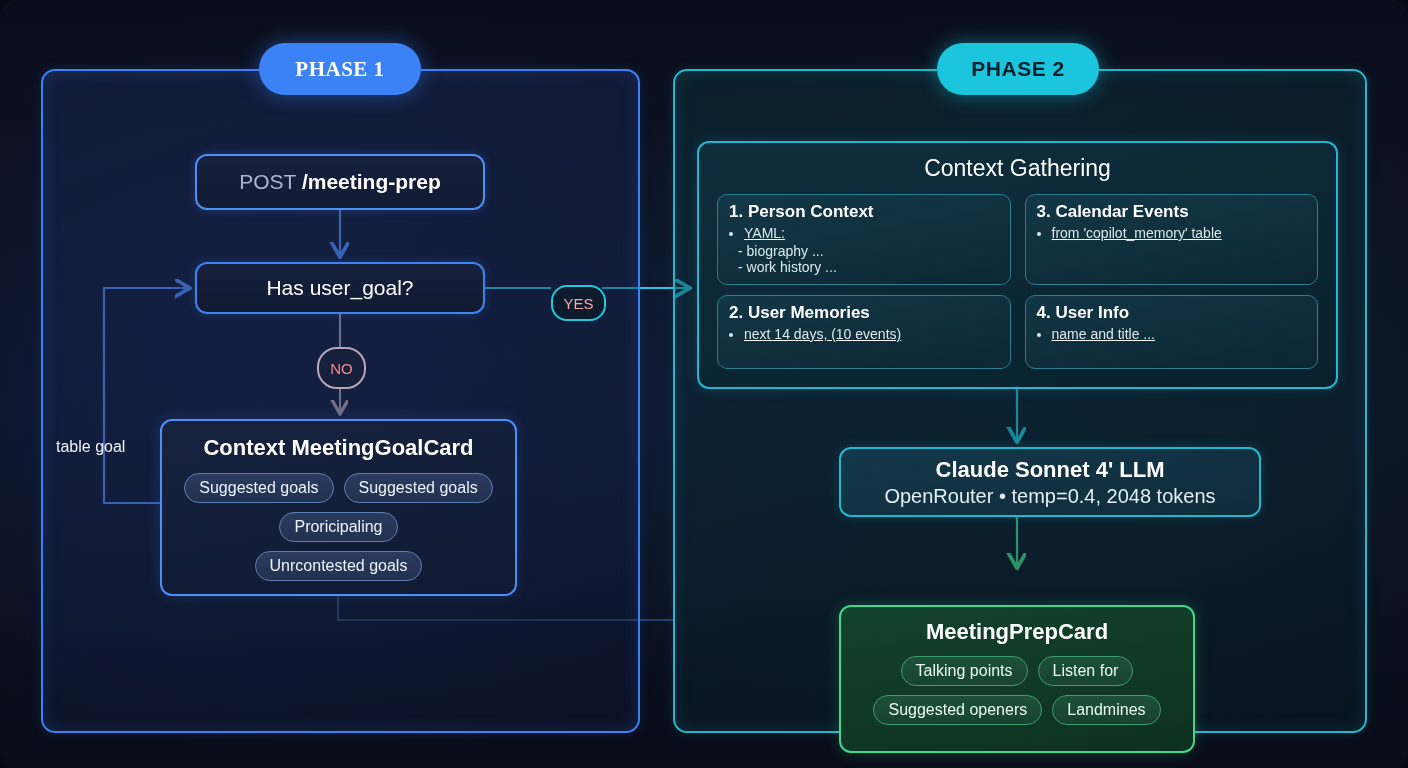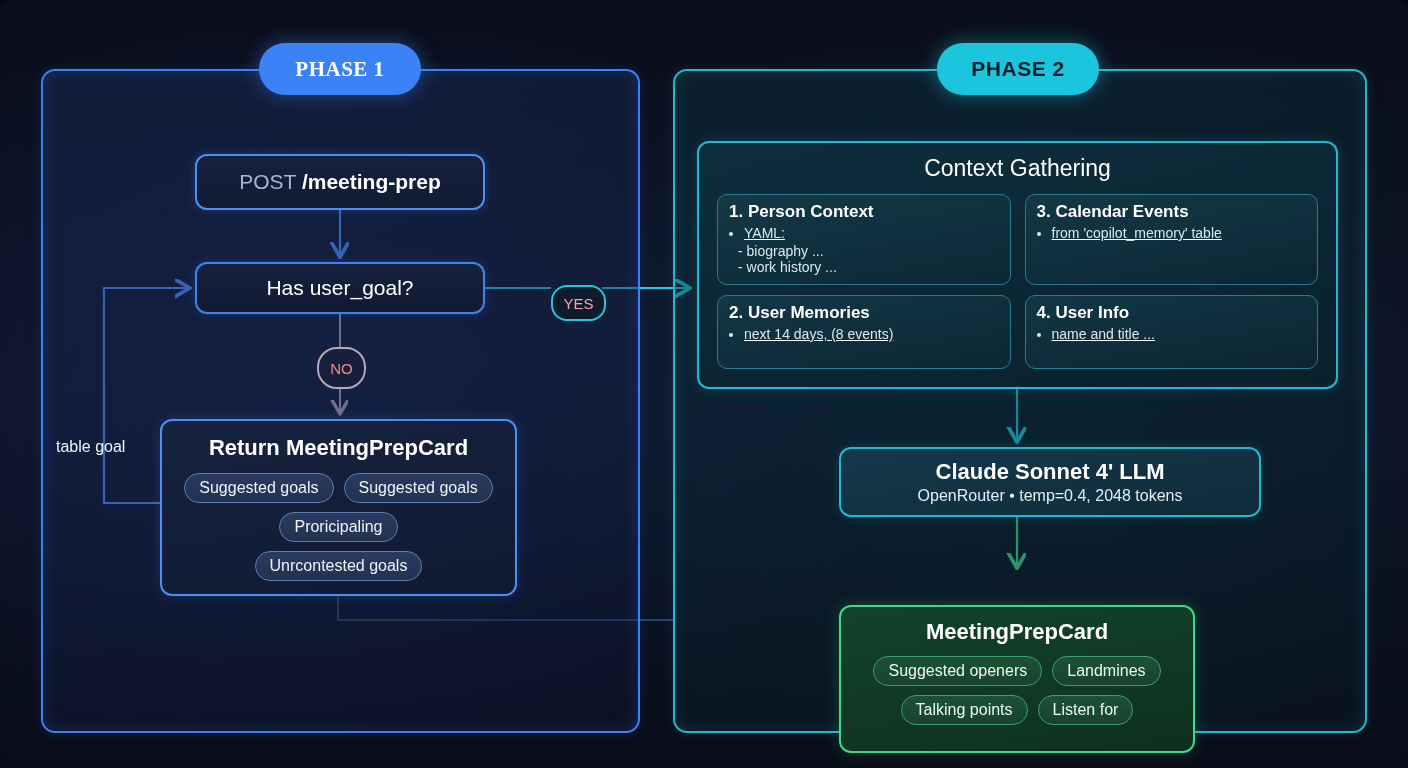--- a/index.html
+++ b/index.html
@@ -175,21 +175,21 @@
   }
   .cg-sub { display: block; padding-left: 9px; font-size: 14px; color: #dbe8ef; }
 
   #llm-box {
     left: 839px; top: 447px; width: 422px; height: 70px;
     border: 2px solid #22b8cf;
     background: linear-gradient(170deg, #14394b, #0f2b3a);
     box-shadow: 0 0 12px rgba(34,184,207,0.2);
   }
   #llm-box .llm-title { font-size: 22px; font-weight: bold; color: #ffffff; }
-  #llm-box .llm-sub { font-size: 16px; color: #e3eef4; margin-top: 2px; }
+  #llm-box .llm-sub { font-size: 20px; color: #e3eef4; margin-top: 2px; }
 
   #prepcard {
     left: 839px; top: 605px; width: 356px; height: 148px;
     border: 2px solid #3fd98a;
     background: linear-gradient(170deg, #13432c, #0d3020);
     box-shadow: 0 0 16px rgba(63,217,138,0.22);
     justify-content: flex-start;
     padding-top: 12px;
   }
   #prepcard .card-title {
@@ -281,21 +281,21 @@
 
   <div class="node" id="decision-box">
     <span>Has user_goal?</span>
   </div>
 
   <div id="yes-badge">YES</div>
   <div id="no-badge">NO</div>
   <div id="picks-goal-label">table goal</div>
 
   <div class="node" id="goalcard">
-    <div class="card-title">Return MeetingPrepCard</div>
+    <div class="card-title">Context MeetingGoalCard</div>
     <div class="pill-rows">
       <div class="pill-row">
         <span class="pill blue">Suggested goals</span>
         <span class="pill blue">Suggested goals</span>
       </div>
       <div class="pill-row">
         <span class="pill blue">Proricipaling</span>
       </div>
       <div class="pill-row">
         <span class="pill blue">Unrcontested goals</span>
@@ -322,21 +322,21 @@
       <div class="cg-card">
         <div class="cg-h">3. Calendar Events</div>
         <ul>
           <li>from 'copilot_memory' table</li>
         </ul>
       </div>
 
       <div class="cg-card">
         <div class="cg-h">2. User Memories</div>
         <ul>
-          <li>next 14 days, (8 events)</li>
+          <li>next 14 days, (10 events)</li>
         </ul>
       </div>
 
       <div class="cg-card">
         <div class="cg-h">4. User Info</div>
         <ul>
           <li>name and title ...</li>
         </ul>
       </div>
 
@@ -345,23 +345,23 @@
 
   <div class="node" id="llm-box">
     <div class="llm-title">Claude Sonnet 4' LLM</div>
     <div class="llm-sub">OpenRouter • temp=0.4, 2048 tokens</div>
   </div>
 
   <div class="node" id="prepcard">
     <div class="card-title">MeetingPrepCard</div>
     <div class="pill-rows">
       <div class="pill-row">
+        <span class="pill green">Talking points</span>
+        <span class="pill green">Listen for</span>
+      </div>
+      <div class="pill-row">
         <span class="pill green">Suggested openers</span>
         <span class="pill green">Landmines</span>
       </div>
-      <div class="pill-row">
-        <span class="pill green">Talking points</span>
-        <span class="pill green">Listen for</span>
-      </div>
     </div>
   </div>
 
 </div>
 
 </body></html>

